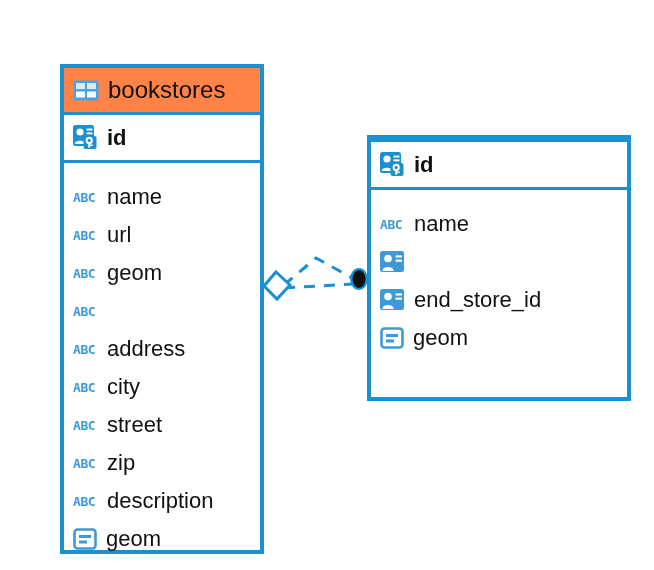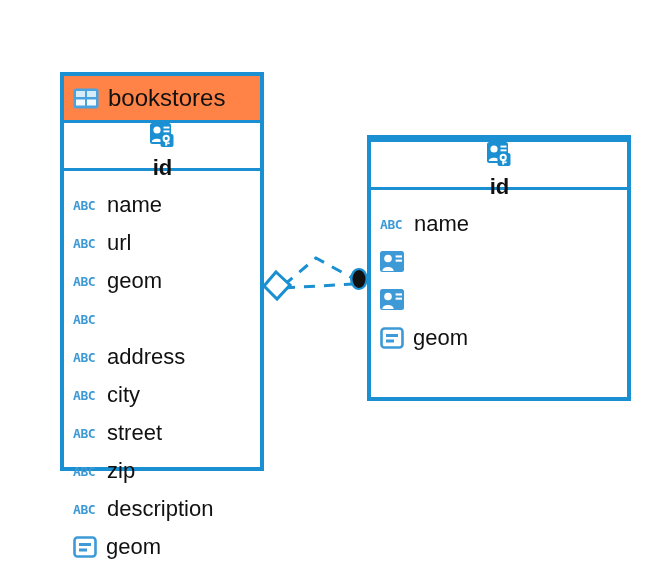--- a/index.html
+++ b/index.html
@@ -23,23 +23,23 @@
 
   
   .entity {
     position: absolute;
     box-sizing: border-box;
     border: 4px solid #1a8fd1;
     background: #ffffff;
   }
   #entity-bookstores {
     left: 60px;
-    top: 72px;
+    top: 64px;
     width: 204px;
-    height: 399px;
+    height: 490px;
   }
   #entity-bookstore-routes {
     left: 367px;
     top: 135px;
     width: 264px;
     height: 266px;
   }
 
   .entity-header {
     display: flex;
@@ -66,21 +66,21 @@
   }
 
   .field-row {
     display: flex;
     align-items: center;
     gap: 8px;
     padding: 0 8px 0 9px;
     height: 38px;
     box-sizing: border-box;
   }
-  .field-row.pk { height: 45px; flex-direction: column; }
+  .field-row.pk { height: 45px; }
   .field-name {
     font-size: 22px;
     color: #111111;
     line-height: 1;
     white-space: nowrap;
   }
   .field-name.bold { font-weight: bold; }
 
   .fields-section { padding-top: 15px; }
 
@@ -268,20 +268,21 @@
       </div>
 
       <div class="field-row">
         <svg class="icon icon-fk" viewBox="0 0 26 22" xmlns="http://www.w3.org/2000/svg">
           <rect x="0" y="0" width="24" height="21" rx="2.5" fill="#3d9ad6"></rect>
           <circle cx="8" cy="7.5" r="3.8" fill="#ffffff"></circle>
           <path d="M 2.4 20 C 2.4 14.8 13.6 14.8 13.6 20 Z" fill="#ffffff"></path>
           <rect x="15.6" y="4.4" width="6.4" height="2.1" fill="#ffffff"></rect>
           <rect x="15.6" y="8.6" width="6.4" height="2.1" fill="#ffffff"></rect>
         </svg>
+        <span class="field-name">end_store_id</span>
       </div>
 
       <div class="field-row">
         <svg class="icon icon-geom" viewBox="0 0 25 24" xmlns="http://www.w3.org/2000/svg">
           <rect x="1.5" y="2.5" width="21" height="19" rx="3" fill="#ffffff" stroke="#3d9ad6" stroke-width="2.6"></rect>
           <rect x="6" y="8" width="12" height="3" fill="#3d9ad6"></rect>
           <rect x="6" y="13.5" width="8" height="3" fill="#3d9ad6"></rect>
         </svg>
         <span class="field-name">geom</span>
       </div>

